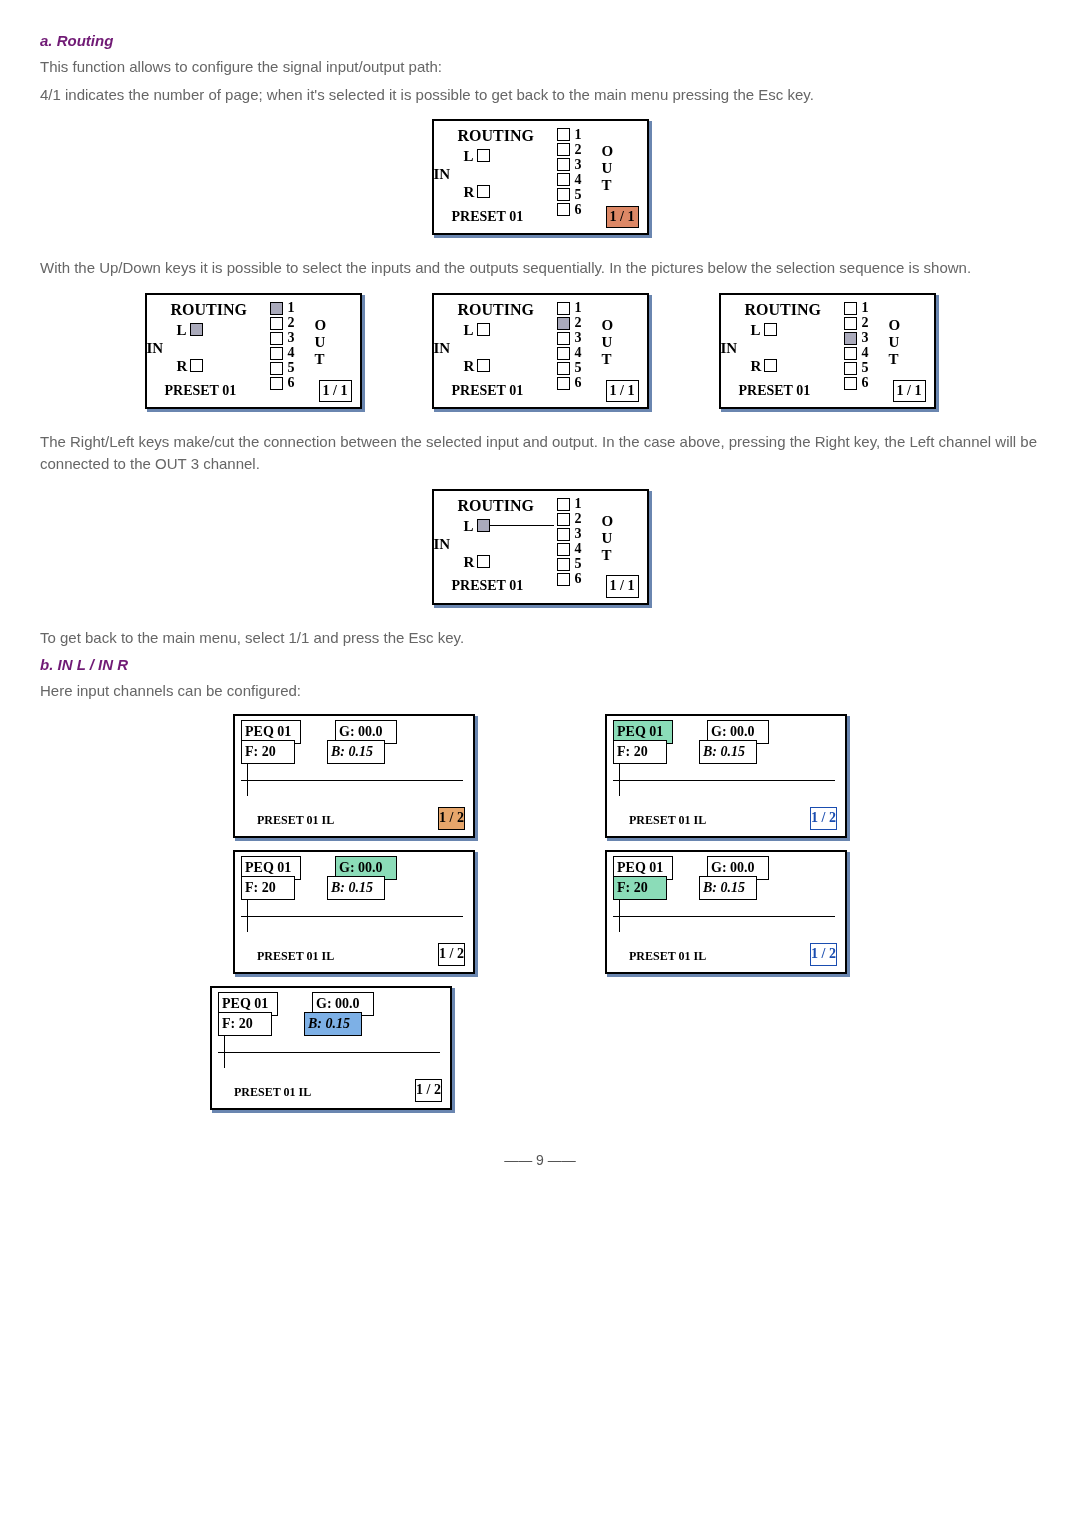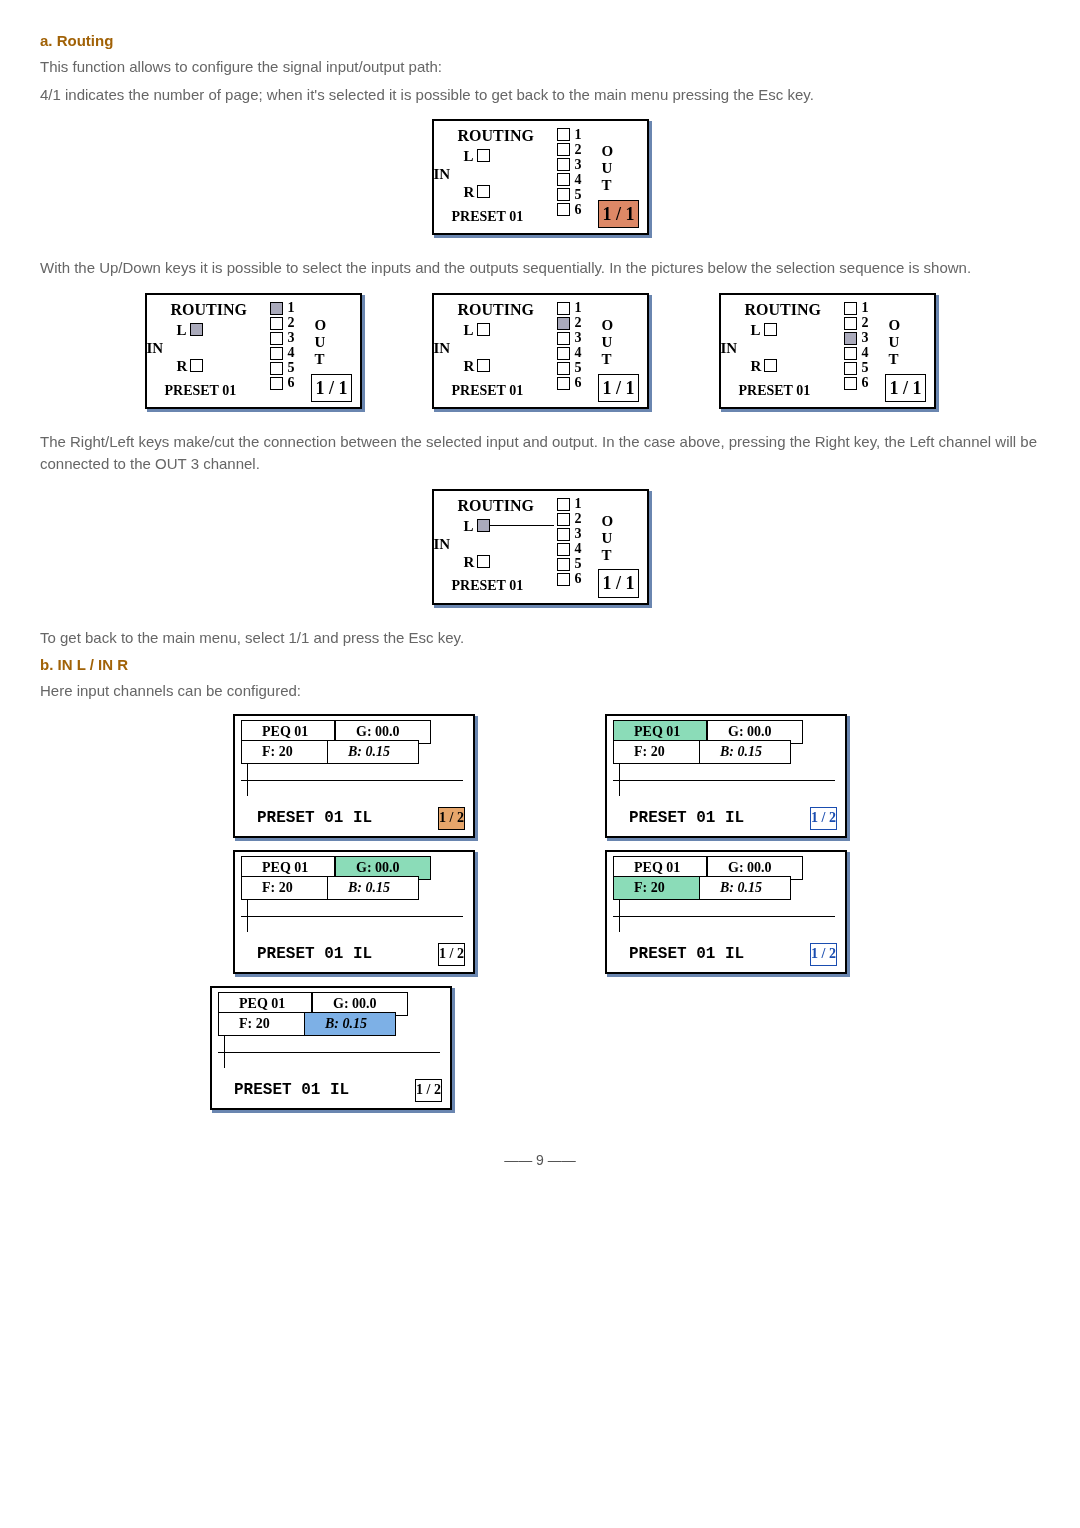--- a/index.html
+++ b/index.html
@@ -6,22 +6,23 @@
     font-family: Arial, Helvetica, sans-serif;
     color: #5a5a5a;
     margin: 0;
     padding: 30px 40px;
     width: 1000px;
     font-size: 15px;
     line-height: 1.45;
   }
   .heading {
     font-weight: bold;
-    color: #a16207;
+    color: #701a75;
     margin-bottom: 4px;
+    font-style: italic;
   }
   .para {
     color: #666;
     margin-bottom: 6px;
   }
   .center-block {
     display: flex;
     justify-content: center;
     margin: 14px 0 22px;
   }
@@ -118,21 +119,21 @@
     position: absolute;
     left: 168px; top: 22px;
     font-weight: bold;
     font-size: 15px;
     line-height: 17px;
   }
   .rp-page {
     position: absolute;
     right: 8px; bottom: 5px;
     font-weight: bold;
-    font-size: 18px;
+    font-size: 14px;
     border: 1.2px solid #000;
     padding: 0 3px;
     background: #fff;
   }
   .rp-page.active {
     background: #d86; 
     color: #000;
   }
   
   .peq-row {
@@ -157,21 +158,21 @@
     width: 100%; height: 100%;
     border-right: 5px solid #6a86b0;
     border-bottom: 5px solid #6a86b0;
     z-index: -1;
   }
   .peq-cell {
     position: absolute;
     border: 1.3px solid #000;
     font-weight: bold;
     font-size: 14px;
-    padding: 1px 20px;
+    padding: 1px 3px;
     background: #fff;
     white-space: nowrap;
   }
   .peq-cell.active { background: #8bdcb8; }
   .peq-cell.active-blue { background: #7db0e6; }
   .peq-peq { left: 6px; top: 4px; width: 52px; }
   .peq-g   { left: 100px; top: 4px; width: 54px; }
   .peq-f   { left: 6px; top: 24px; width: 46px; }
   .peq-b   { left: 92px; top: 24px; width: 50px; font-style: italic; }
   .peq-graph {
@@ -194,22 +195,21 @@
   .peq-tick {
     position: absolute;
     width: 1.2px; height: 10px;
     top: calc(50% - 5px);
     background: #000;
   }
   .peq-preset {
     position: absolute;
     left: 22px; bottom: 6px;
     font-weight: bold;
-    font-size: 16px;
-    font-family: Liberation Mono, monospace;
+    font-size: 12px;
   }
   .peq-page {
     position: absolute;
     right: 8px; bottom: 6px;
     font-weight: bold;
     font-size: 14px;
     border: 1.2px solid #000;
     padding: 0 0;
     background: #fff;
   }

